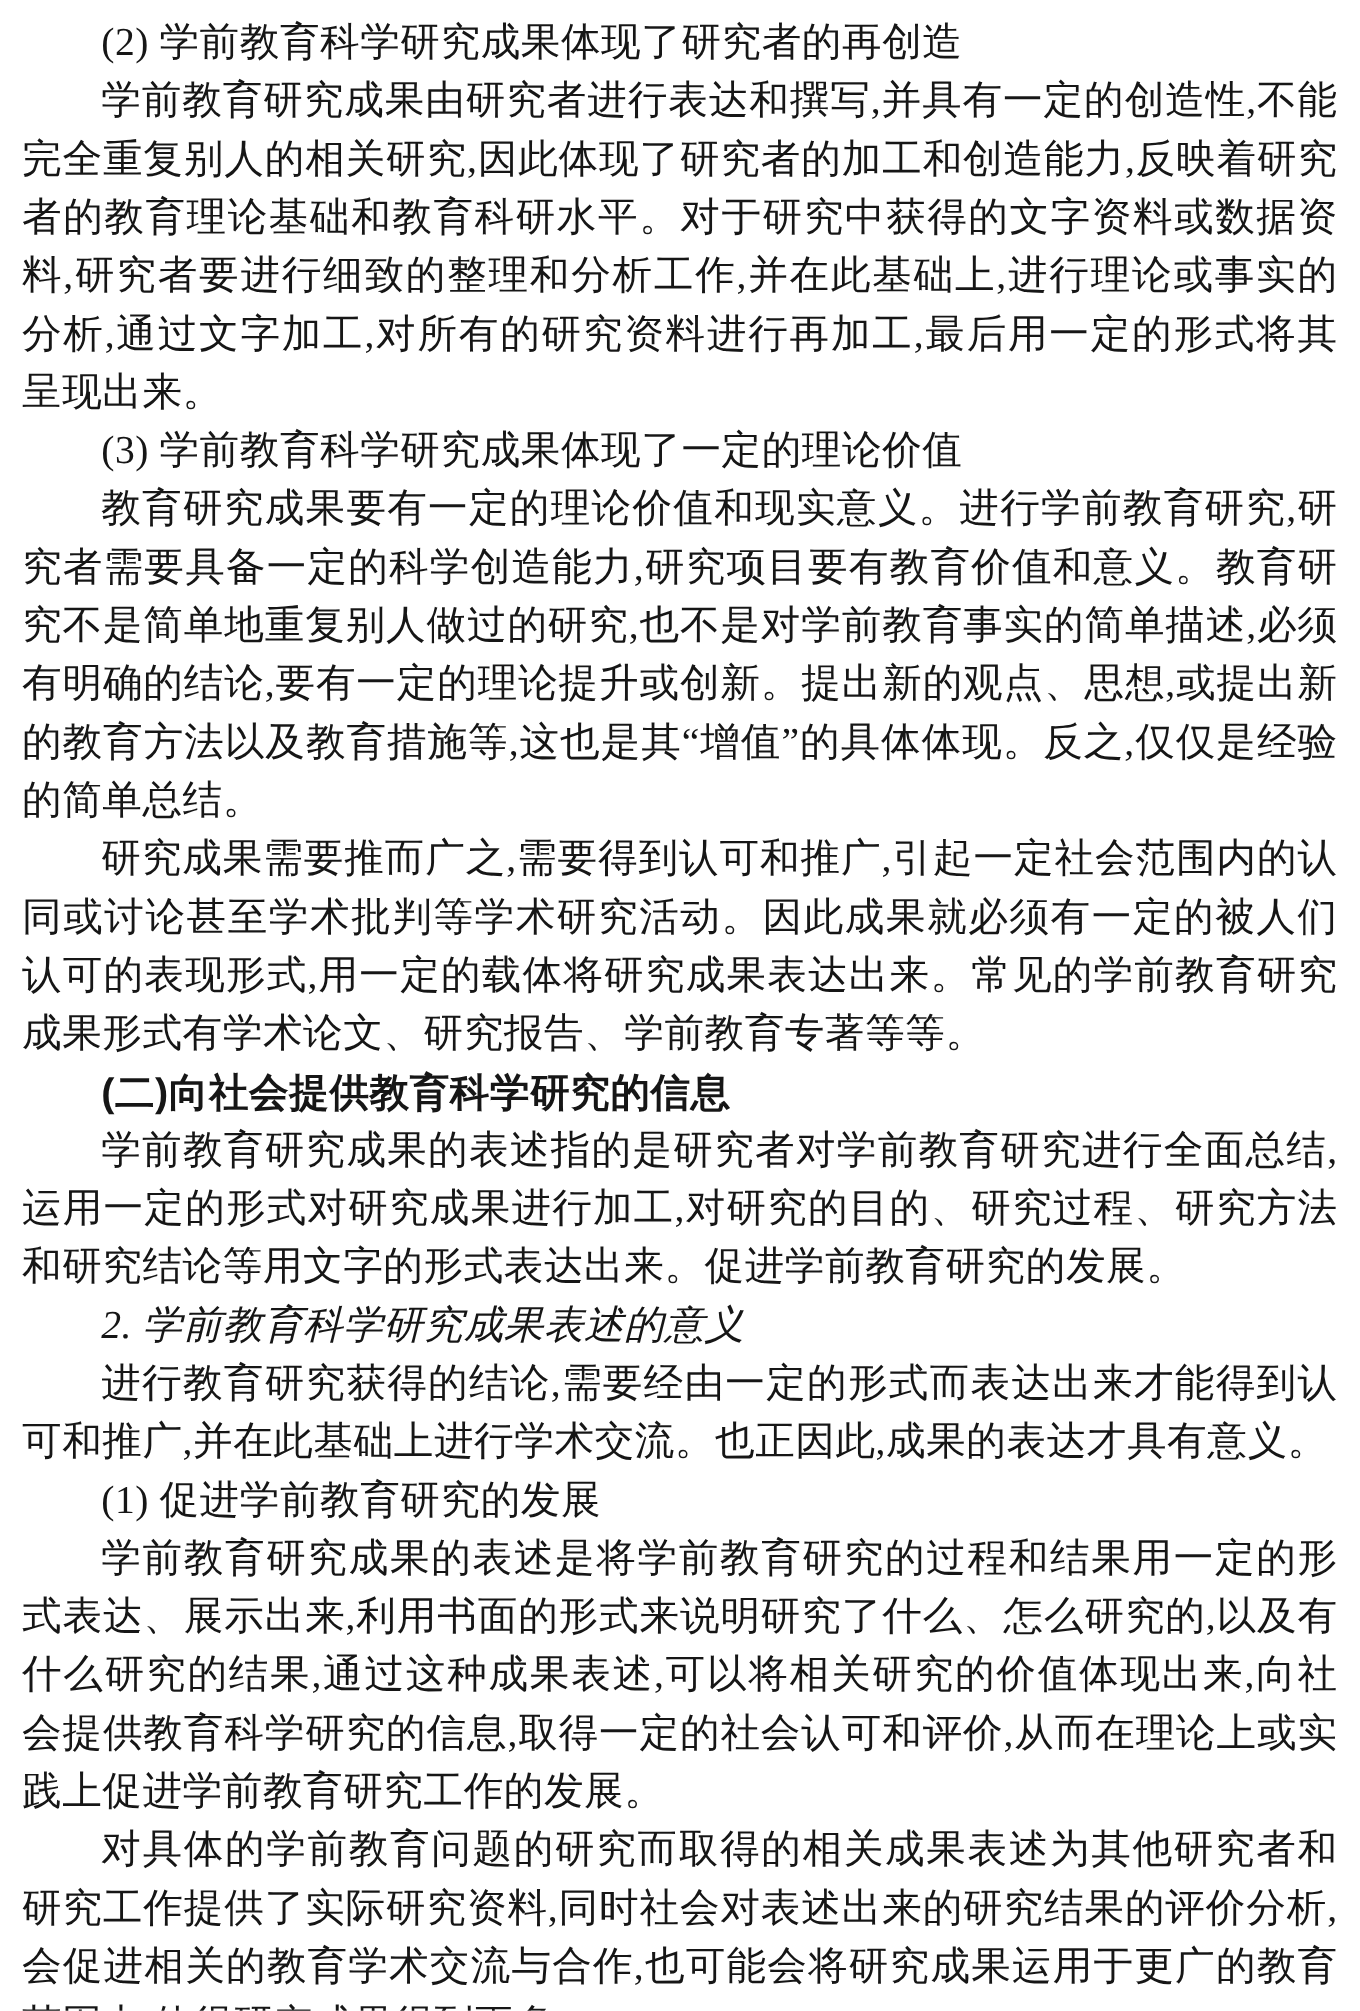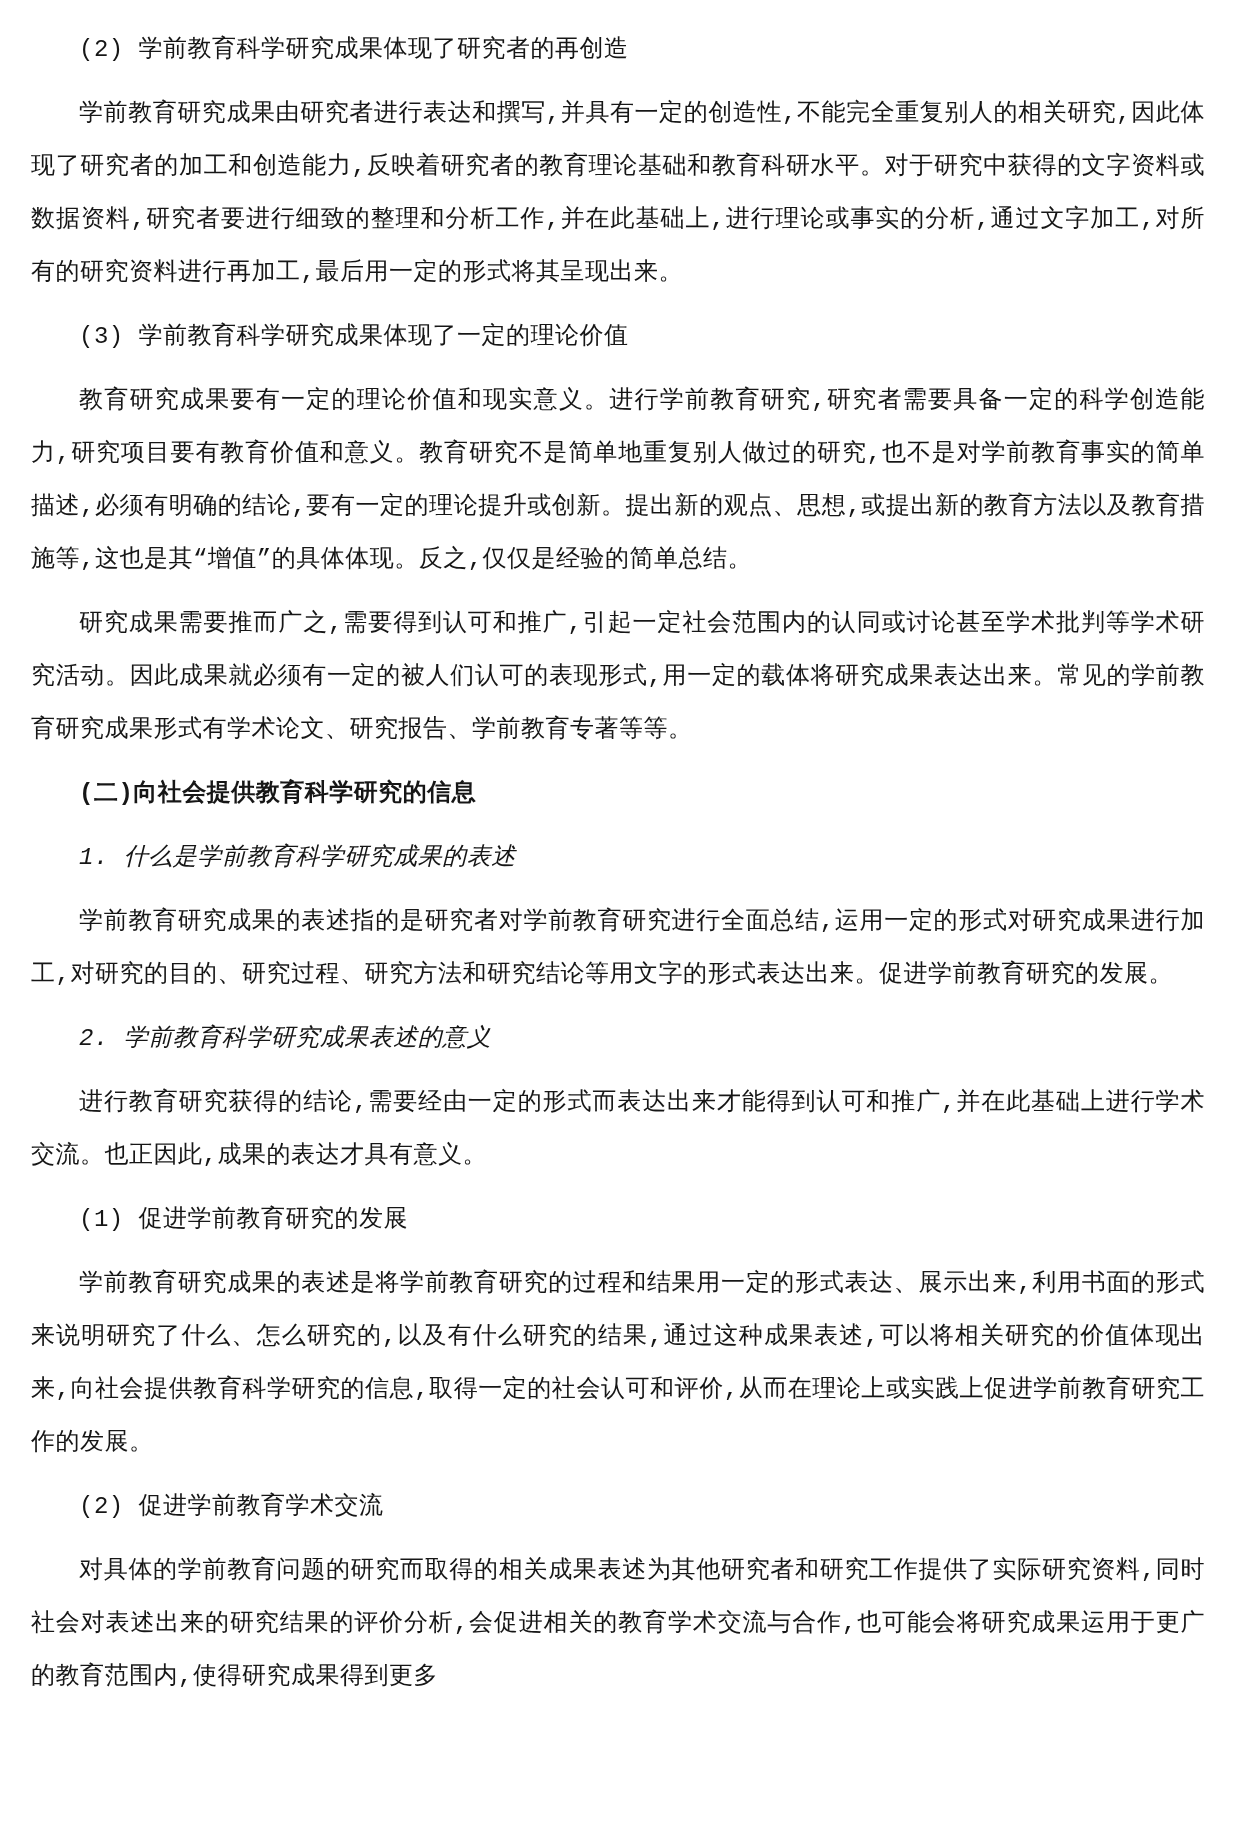--- a/index.html
+++ b/index.html
@@ -15,27 +15,26 @@
     color: #161616;
   }
   .page {
     box-sizing: border-box;
     width: 1236px;
     height: 1828px;
     padding: 12px 20px 0 20px;
     background: #ffffff;
   }
   .page p {
-    margin: 11px;
+    margin: 0;
     padding: 0;
-    font-size: 24px;
+    font-size: 36px;
     line-height: 53px;
     text-indent: 2em;
     letter-spacing: 0.5px;
-    font-family: Liberation Mono, monospace;
   }
   
   .body-para {
     text-align: justify;
     text-justify: inter-character;
   }
   
   .item-head {
     text-align: left;
   }
@@ -55,21 +54,19 @@
 </head>
 <body>
 
 <div class="page">
   <p class="item-head">(2) 学前教育科学研究成果体现了研究者的再创造</p>
   <p class="body-para">学前教育研究成果由研究者进行表达和撰写,并具有一定的创造性,不能完全重复别人的相关研究,因此体现了研究者的加工和创造能力,反映着研究者的教育理论基础和教育科研水平。对于研究中获得的文字资料或数据资料,研究者要进行细致的整理和分析工作,并在此基础上,进行理论或事实的分析,通过文字加工,对所有的研究资料进行再加工,最后用一定的形式将其呈现出来。</p>
   <p class="item-head">(3) 学前教育科学研究成果体现了一定的理论价值</p>
   <p class="body-para">教育研究成果要有一定的理论价值和现实意义。进行学前教育研究,研究者需要具备一定的科学创造能力,研究项目要有教育价值和意义。教育研究不是简单地重复别人做过的研究,也不是对学前教育事实的简单描述,必须有明确的结论,要有一定的理论提升或创新。提出新的观点、思想,或提出新的教育方法以及教育措施等,这也是其“增值”的具体体现。反之,仅仅是经验的简单总结。</p>
   <p class="body-para">研究成果需要推而广之,需要得到认可和推广,引起一定社会范围内的认同或讨论甚至学术批判等学术研究活动。因此成果就必须有一定的被人们认可的表现形式,用一定的载体将研究成果表达出来。常见的学前教育研究成果形式有学术论文、研究报告、学前教育专著等等。</p>
   <p class="section-head">(二)向社会提供教育科学研究的信息</p>
-  <p class="kai-head">1. 什么是学前教育科学研究成果的表述</p>
   <p class="body-para">学前教育研究成果的表述指的是研究者对学前教育研究进行全面总结,运用一定的形式对研究成果进行加工,对研究的目的、研究过程、研究方法和研究结论等用文字的形式表达出来。促进学前教育研究的发展。</p>
   <p class="kai-head">2. 学前教育科学研究成果表述的意义</p>
   <p class="body-para">进行教育研究获得的结论,需要经由一定的形式而表达出来才能得到认可和推广,并在此基础上进行学术交流。也正因此,成果的表达才具有意义。</p>
   <p class="item-head">(1) 促进学前教育研究的发展</p>
   <p class="body-para">学前教育研究成果的表述是将学前教育研究的过程和结果用一定的形式表达、展示出来,利用书面的形式来说明研究了什么、怎么研究的,以及有什么研究的结果,通过这种成果表述,可以将相关研究的价值体现出来,向社会提供教育科学研究的信息,取得一定的社会认可和评价,从而在理论上或实践上促进学前教育研究工作的发展。</p>
-  <p class="item-head">(2) 促进学前教育学术交流</p>
   <p class="body-para">对具体的学前教育问题的研究而取得的相关成果表述为其他研究者和研究工作提供了实际研究资料,同时社会对表述出来的研究结果的评价分析,会促进相关的教育学术交流与合作,也可能会将研究成果运用于更广的教育范围内,使得研究成果得到更多</p>
 </div>
 
 </body></html>

